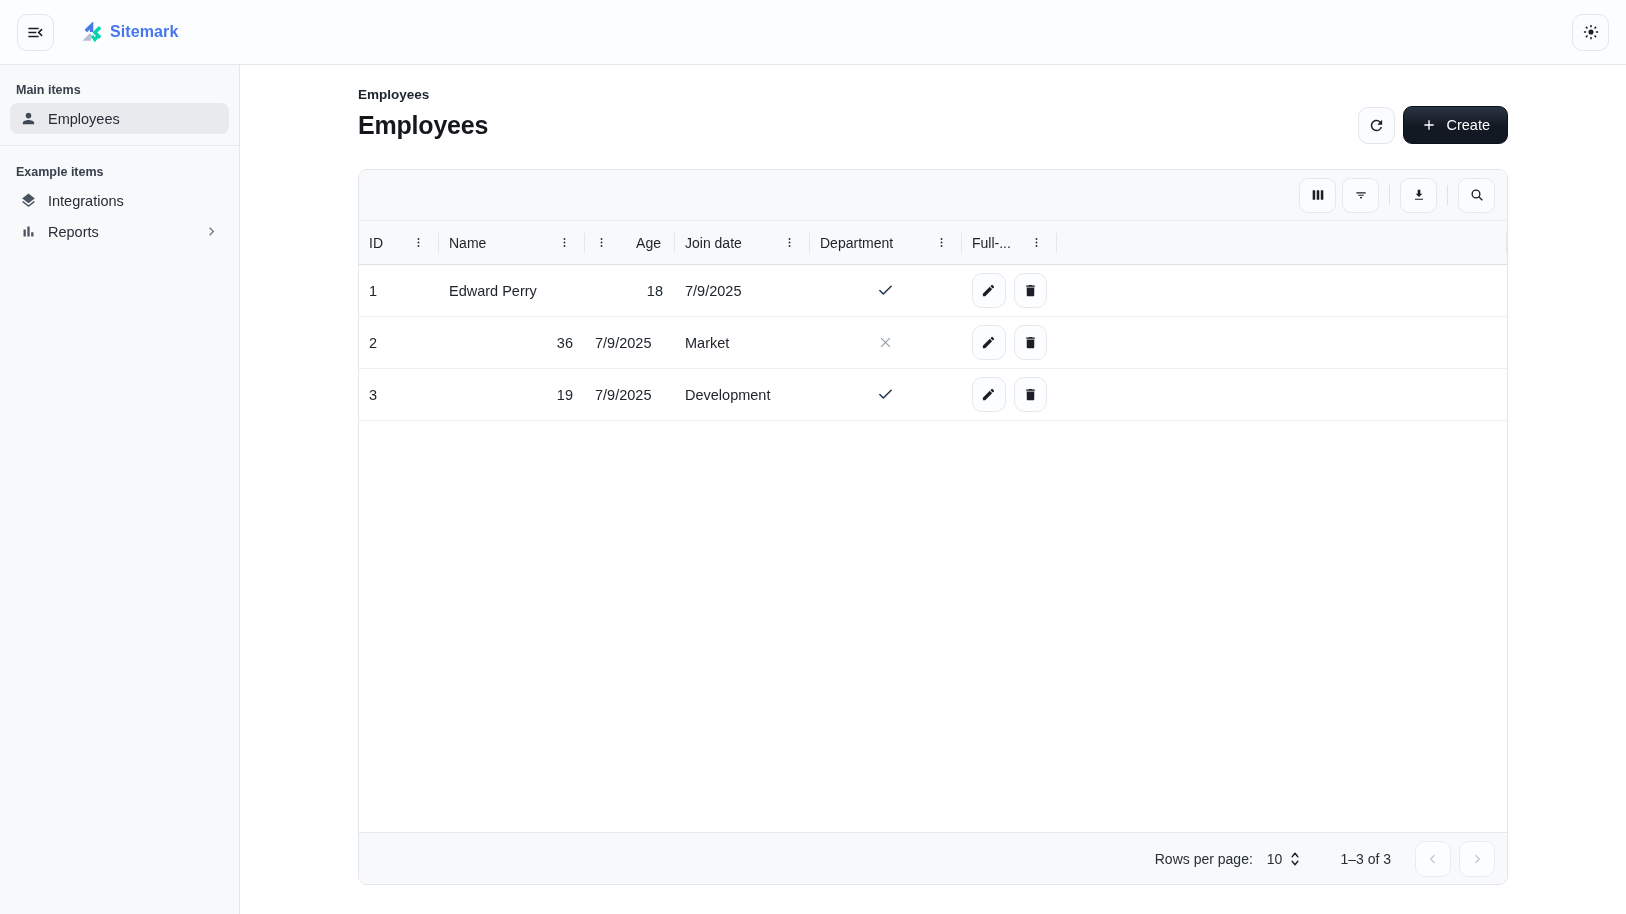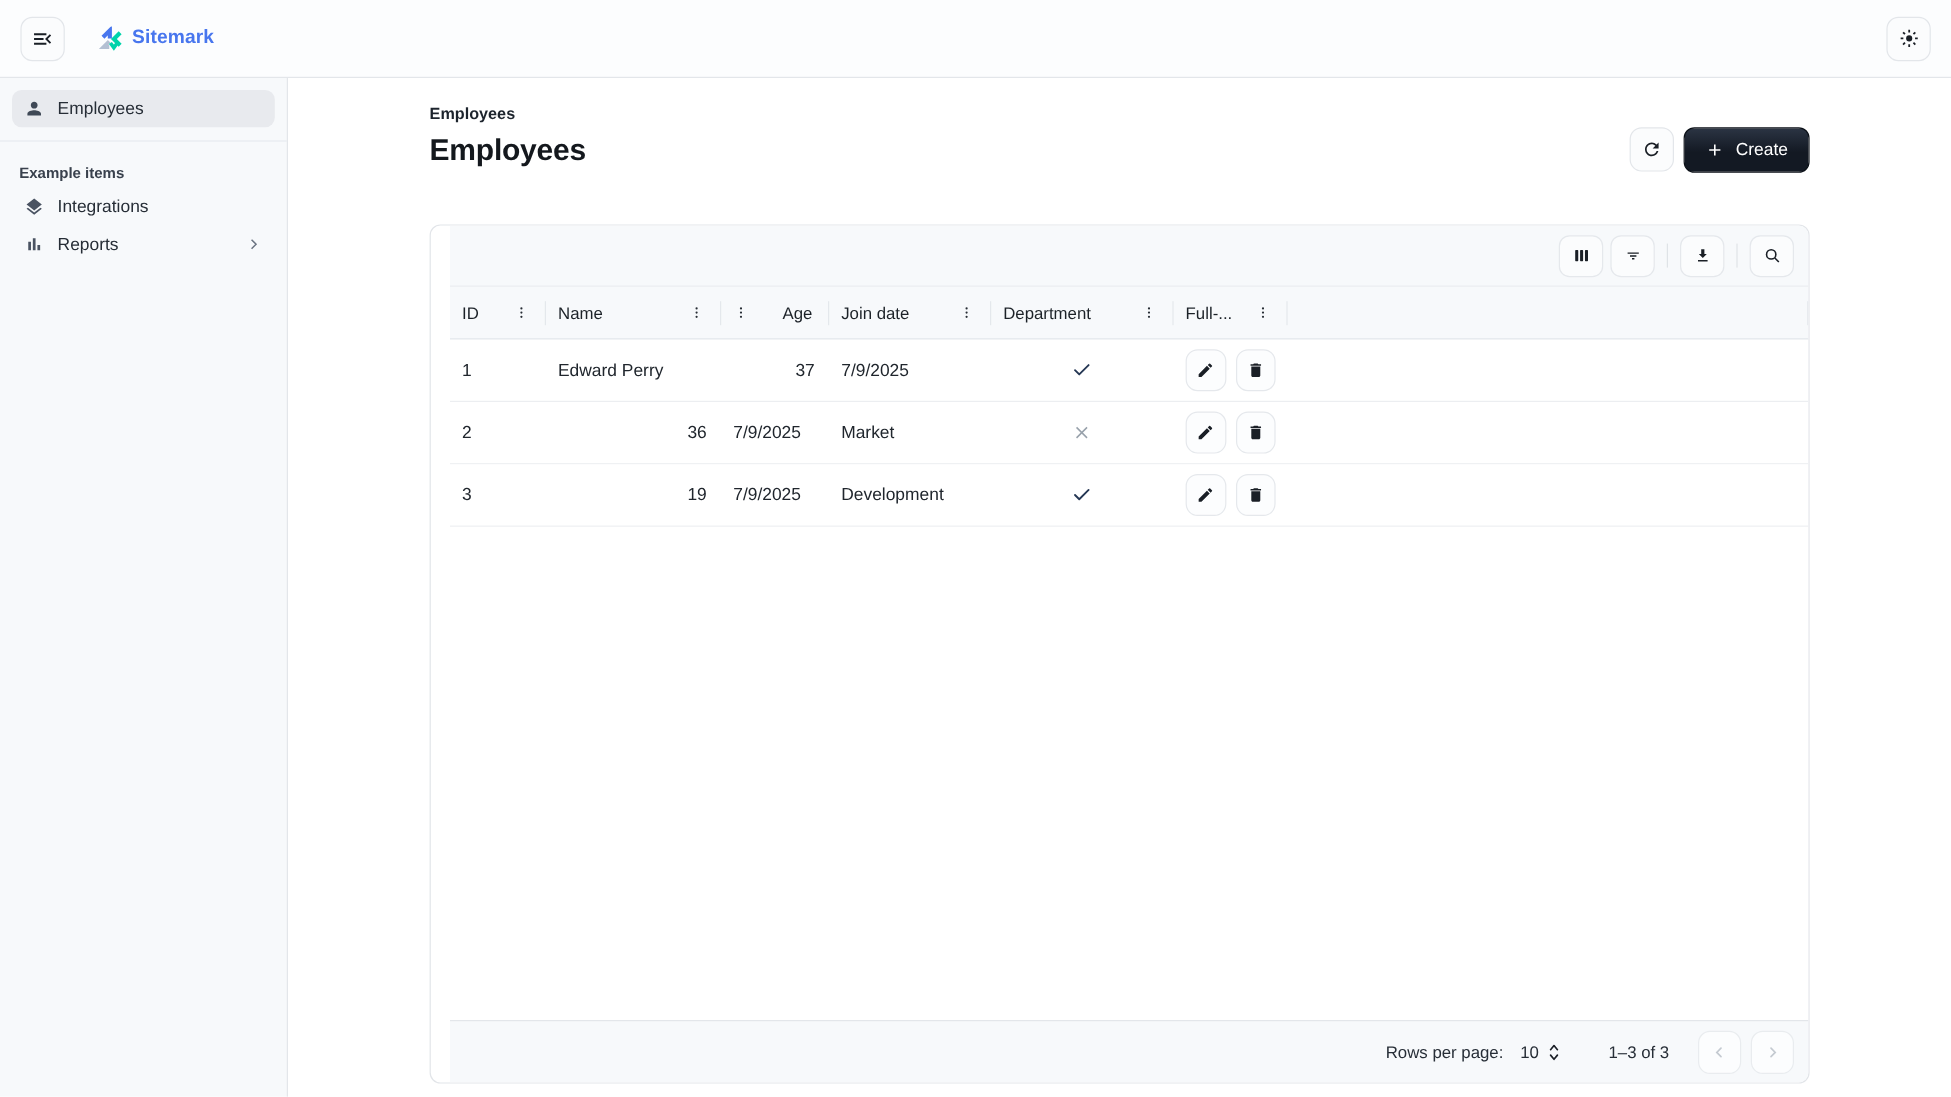--- a/index.html
+++ b/index.html
@@ -26,28 +26,28 @@
     border-radius:8px; font-size:14.5px; color:#262d36; cursor:pointer; }
   .side-item.selected { background:#e8eaee; }
   .side-item .grow { flex:1; }
   .side-divider { border:none; border-top:1px solid #e7eaee; margin:11px 0; }
 
   
   .main { flex:1; background:#fff; padding:0 118px; display:flex; flex-direction:column; min-width:0; }
   .breadcrumb { margin-top:22px; font-size:13.5px; font-weight:700; color:#1d242d; }
   .title-row { margin-top:4px; display:flex; align-items:center; }
   .page-title { font-size:25px; font-weight:700; color:#14181d; letter-spacing:-0.2px; }
-  .title-actions { margin-left:auto; display:flex; align-items:flex-start; gap:8px; }
+  .title-actions { margin-left:auto; display:flex; align-items:flex-end; gap:8px; }
   .create-btn { height:38px; border:1px solid #0c1118; border-radius:9px; padding:0 17px;
     background:linear-gradient(180deg,#2b3443 0%,#131923 55%); color:#fff; font-size:14.5px;
     display:flex; align-items:center; gap:9px; cursor:pointer; font-family:inherit; }
 
   
-  .grid-card { margin-top:43px; height:716px; border:1px solid #e2e5e9; border-radius:9px;
-    display:flex; flex-direction:column; overflow:hidden; background:#fff;padding-left:16px; }
+  .grid-card { margin-top:25px; height:716px; border:1px solid #e2e5e9; border-radius:9px;
+    display:flex; flex-direction:column; overflow:hidden; background:#fff; }
   .grid-toolbar { height:51px; flex:0 0 51px; background:#f7f9fb; border-bottom:1px solid #e9ecef;
     display:flex; align-items:center; justify-content:flex-end; padding-right:12px; gap:6px; }
   .tool-btn { width:37px; height:35px; border:1px solid #e5e8ec; border-radius:9px; background:#fbfcfd;
     display:flex; align-items:center; justify-content:center; cursor:pointer; }
   .tool-div { width:1px; height:20px; background:#dfe3e7; margin:0 4px; }
 
   .gcols { display:grid; grid-template-columns:80px 146px 90px 135px 152px 95px 1fr; }
   .grid-header { height:44px; background:#f7f9fb; border-bottom:1px solid #dde1e6;
     font-size:14px; font-weight:500; color:#1c2228; }
   .hcell { display:flex; align-items:center; padding:0 14px 0 10px; position:relative; cursor:pointer; }
@@ -118,20 +118,21 @@
               <line x1="16.7" y1="7.3" x2="18.8" y2="5.2"></line>
           </g>
         </svg>
       </span>
     </button>
   </header>
 
   <div class="shell">
 
     <aside class="sidebar">
+      <div class="side-caption">Main items</div>
       <div class="side-items">
         <div class="side-item selected">
           <span style="display:flex">
             <svg width="17" height="17" viewBox="0 0 24 24" fill="#3f4956">
                 <path d="M12 12c2.21 0 4-1.79 4-4s-1.79-4-4-4-4 1.79-4 4 1.79 4 4 4zm0 2c-2.67 0-8 1.34-8 4v2h16v-2c0-2.66-5.33-4-8-4z"></path>
               </svg>
           </span>
           <span>Employees</span>
         </div>
       </div>
@@ -291,21 +292,21 @@
                   <circle cx="12" cy="18.5" r="1.7"></circle>
                 </svg>
               </span>
           </div>
           <div class="hcell" style="cursor:default"></div>
         </div>
 
         <div class="grid-row gcols">
           <div class="cell">1</div>
           <div class="cell">Edward Perry</div>
-          <div class="cell right">37</div>
+          <div class="cell right">18</div>
           <div class="cell">7/9/2025</div>
           <div class="cell center ft-cell ft-true">
             <span class="check">
                 <svg width="17" height="17" viewBox="0 0 24 24" fill="none" stroke="#253754" stroke-width="2.2" stroke-linecap="round" stroke-linejoin="round">
                   <polyline points="20,6 9,17 4,12"></polyline>
                 </svg>
               </span>
 
           </div>
           <div class="cell actions">

